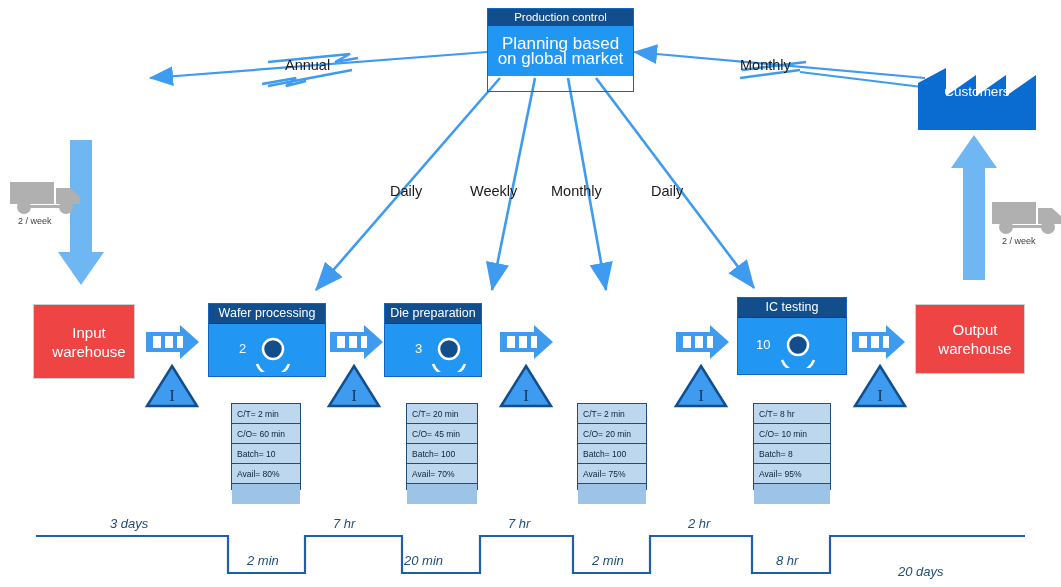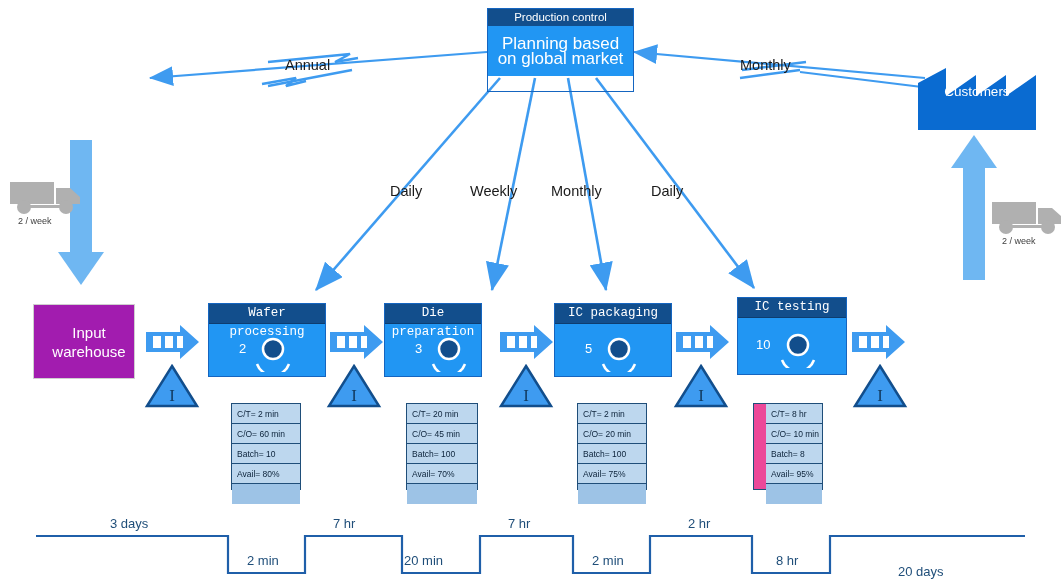--- a/index.html
+++ b/index.html
@@ -8,42 +8,42 @@
   .canvas{position:absolute;inset:0;}
   svg.layer{position:absolute;left:0;top:0;width:1061px;height:587px;overflow:visible;}
   .node{position:absolute;box-sizing:border-box;}
 
   
   .factory{width:118px;height:82px;}
   .factory .ftxt{position:absolute;left:0;right:0;top:26px;text-align:center;
       color:#fff;font-size:13.5px;line-height:16px;}
 
   
-  .warehouse{background:#a21caf;border:1px solid #cfcfcf;display:flex;
+  .warehouse{background:#ef4444;border:1px solid #cfcfcf;display:flex;
      align-items:center;justify-content:center;color:#fff;font-size:15px;
      line-height:19px;text-align:center;padding-left:10px;}
 
   
   .process{background:#2196F3;border:1px solid #1565C0;}
   .process .ptitle{background:#124E8C;color:#fff;font-size:12.5px;
-     text-align:center;line-height:19px;height:19px;border-bottom:1px solid #0d3d70;font-family:Liberation Mono, monospace;}
+     text-align:center;line-height:19px;height:19px;border-bottom:1px solid #0d3d70;}
   .process .pbody{height:calc(100% - 19px);position:relative;}
   .opcount{position:absolute;color:#fff;font-size:13px;}
 
   
-  .dtable{border:1px solid #1F4E79;background:#ec4899;}
+  .dtable{border:1px solid #1F4E79;background:#d946ef;}
   .dtable .row{height:20px;border-bottom:1px solid #1F4E79;
      font-size:8.5px;color:#0b2239;display:flex;align-items:center;
      padding-left:5px;box-sizing:border-box;background:#BDD7EE;}
   .dtable .row:last-child{border-bottom:none;}
   .dtable .blank{background:#9DC3E6;}
 
   
   .lbl{position:absolute;font-size:14.5px;color:#1a1a1a;white-space:nowrap;}
-  .tlbl{position:absolute;font-size:13px;color:#1F4E79;white-space:nowrap;}
+  .tlbl{position:absolute;font-size:13px;color:#1F4E79;white-space:nowrap;font-style:italic;}
   .trucklbl{position:absolute;font-size:9px;color:#3f3f3f;white-space:nowrap;}
 </style>
 </head>
 <body>
 
 <div class="canvas">
 
   <svg class="layer">
     <defs>
       <marker id="ah" markerWidth="9" markerHeight="7" refX="8.5" refY="3.5" orient="auto">
@@ -112,20 +112,21 @@
       <rect x="2" y="4" width="44" height="22" fill="#B0B0B0"></rect>
       <path d="M48,10 L62,10 L72,19 L72,26 L48,26 Z" fill="#B0B0B0"></path>
       <circle cx="16" cy="29" r="7" fill="#B0B0B0"></circle>
       <circle cx="58" cy="29" r="7" fill="#B0B0B0"></circle>
       <rect x="22" y="27" width="30" height="3" fill="#B0B0B0"></rect>
     </svg>
     <div class="trucklbl" style="left:12px;top:38px;">2 / week</div>
   </div>
 
   <div class="node warehouse" style="left:33px;top:304px;width:102px;height:75px;">Input warehouse</div>
+  <div class="node warehouse" style="left:915px;top:304px;width:110px;height:70px;">Output warehouse</div>
 
   <svg class="layer">
     <g>
       <path d="M146,332 L180,332 L180,325 L199,342 L180,359 L180,352 L146,352 Z" fill="#3E9BF0"></path>
       <rect x="153" y="336" width="8" height="12" fill="#fff"></rect>
       <rect x="165" y="336" width="8" height="12" fill="#fff"></rect>
       <rect x="177" y="336" width="6" height="12" fill="#fff"></rect>
     </g>
     <g>
       <path d="M330,332 L364,332 L364,325 L383,342 L364,359 L364,352 L330,352 Z" fill="#3E9BF0"></path>
@@ -205,49 +206,39 @@
     </div>
   </div>
   <div class="node dtable" style="left:406px;top:403px;width:72px;height:87px;">
     <div class="row">C/T= 20 min</div>
     <div class="row">C/O= 45 min</div>
     <div class="row">Batch= 100</div>
     <div class="row">Avail= 70%</div>
     <div class="row blank"></div>
   </div>
 
-  <div class="node process" style="left:554px;top:303px;width:118px;height:74px;">
-    <div class="ptitle">IC packaging</div>
-    <div class="pbody">
-      <span class="opcount" style="left:30px;top:17px;">5</span>
-      <svg style="position:absolute;left:44px;top:10px;" width="40" height="38">
-        <circle cx="20" cy="15" r="10" fill="#124E8C" stroke="#fff" stroke-width="2.5"></circle>
-        <path d="M4,30 A17,17 0 0 0 36,30" stroke="#fff" stroke-width="2.5" fill="none"></path>
-      </svg>
-    </div>
-  </div>
   <div class="node dtable" style="left:577px;top:403px;width:70px;height:87px;">
     <div class="row">C/T= 2 min</div>
     <div class="row">C/O= 20 min</div>
     <div class="row">Batch= 100</div>
     <div class="row">Avail= 75%</div>
     <div class="row blank"></div>
   </div>
 
   <div class="node process" style="left:737px;top:297px;width:110px;height:78px;">
     <div class="ptitle">IC testing</div>
     <div class="pbody">
       <span class="opcount" style="left:18px;top:19px;">10</span>
       <svg style="position:absolute;left:40px;top:12px;" width="40" height="38">
         <circle cx="20" cy="15" r="10" fill="#124E8C" stroke="#fff" stroke-width="2.5"></circle>
         <path d="M4,30 A17,17 0 0 0 36,30" stroke="#fff" stroke-width="2.5" fill="none"></path>
       </svg>
     </div>
   </div>
-  <div class="node dtable" style="left:753px;top:403px;width:70px;height:87px;padding-left:12px;">
+  <div class="node dtable" style="left:753px;top:403px;width:78px;height:87px;">
     <div class="row">C/T= 8 hr</div>
     <div class="row">C/O= 10 min</div>
     <div class="row">Batch= 8</div>
     <div class="row">Avail= 95%</div>
     <div class="row blank"></div>
   </div>
 
   <div class="lbl" style="left:285px;top:57px;">Annual</div>
   <div class="lbl" style="left:740px;top:57px;">Monthly</div>
   <div class="lbl" style="left:390px;top:183px;">Daily</div>

